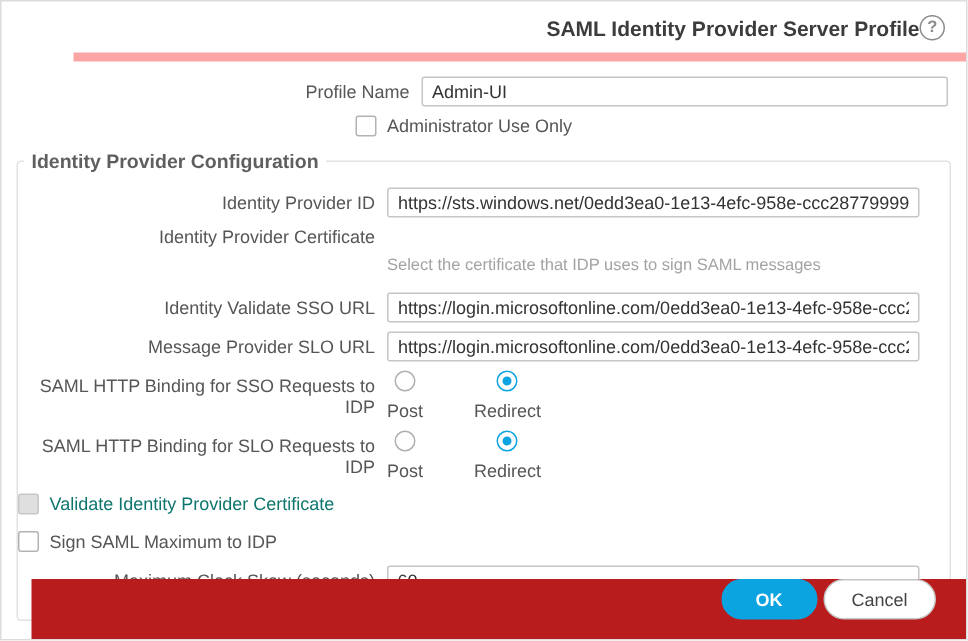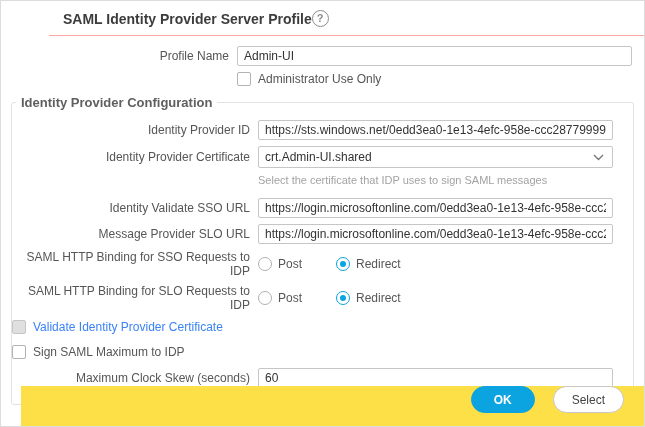--- a/index.html
+++ b/index.html
@@ -3,63 +3,63 @@
 <meta charset="utf-8">
 <style>
   * { box-sizing: border-box; }
   html,body { margin:0; padding:0; background:#f0f0f0; }
   body { font-family:"Liberation Sans", sans-serif; }
   .dialog {
     position:relative; width:645px; height:427px; background:#ffffff;
     border:1px solid #dcdcdc; overflow:hidden; color:#565656; font-size:12px;
   }
   .hdr {
-    display:flex; justify-content:flex-start; align-items:center;
-    padding:9px 14px 8px 14px; border-bottom:1px solid #fca5a5;margin-left:48px;
+    display:flex; justify-content:flex-end; align-items:center;
+    padding:9px 14px 8px 14px; border-bottom:6px solid #fca5a5;margin-left:48px;
   }
   .hdr .title { font-size:14px; font-weight:bold; color:#3c3c3c; }
   .help {
     width:17px; height:17px; border-radius:50%; border:1.5px solid #8c8c8c;
     color:#8c8c8c; font-size:11px; font-weight:bold; line-height:14px;
     text-align:center; cursor:pointer; user-select:none;
   }
   .row { display:flex; align-items:center; margin:6px 12px 6px 0; }
   .row .lbl { width:236px; flex:0 0 236px; text-align:right; padding-right:8px; color:#565656; line-height:14px; }
   .row .ctl { flex:1; min-width:0; }
   .txt {
     width:100%; height:20px; border:1px solid #c6c6c6; border-radius:2px;
     padding:2px 6px; font:12px "Liberation Sans", sans-serif; color:#333; background:#fff; outline:none;
   }
   .indent-outer { margin-left:236px; }
   .checkbox { display:inline-flex; align-items:center; gap:7px; cursor:pointer; color:#565656; }
   .checkbox .box {
     width:14px; height:14px; flex:0 0 14px; border:1px solid #b3b3b3; border-radius:2px; background:#fff;
   }
   .checkbox.disabled .box { background:#dfdfdf; border-color:#c6c6c6; }
-  .checkbox.disabled { color:#3b82f6; cursor:default; }
+  .checkbox.disabled { color:#0f766e; cursor:default; }
   fieldset.group {
     margin:2px 10px 0 10px; border:1px solid #e2e2e2; border-radius:3px;
     padding:4px 8px 10px 0;
   }
   fieldset.group legend { font-size:13px; font-weight:bold; color:#5f5f5f; padding:0 5px; margin-left:4px; }
   fieldset.group .row .lbl { width:246px; flex:0 0 246px; }
   .helper { margin:2px 8px 12px 246px; font-size:11px; color:#a3a3a3; }
   .indent-inner { margin-left:246px; }
   .select {
     display:flex; align-items:center; justify-content:space-between;
     height:22px; border:1px solid #c6c6c6; border-radius:2px; background:#fff;
     padding:2px 8px 2px 6px; color:#333; cursor:pointer;
   }
   .radios { display:flex; align-items:center; }
-  .radio { display:inline-flex; align-items:center; gap:6px; margin-right:34px; cursor:pointer; color:#565656; }
+  .radio { display:inline-flex; align-items:center; gap:6px; margin-right:34px; cursor:pointer; color:#565656;flex-direction:column; }
   .rb { width:14px; height:14px; flex:0 0 14px; border-radius:50%; border:1px solid #b0b0b0; background:#fff; position:relative; }
   .radio.checked .rb { border-color:var(--accent,#0ba4e0); }
   .radio.checked .rb::after { content:""; position:absolute; left:3px; top:3px; right:3px; bottom:3px; border-radius:50%; background:var(--accent,#0ba4e0); }
-  .row.gap-top { margin-top:10px; }
-  .ftr { position:absolute; left:0; right:0; bottom:0; padding:0 20px 13px 0; display:flex; justify-content:flex-end; gap:18px; background:#fde047;margin-left:20px; }
+  .row.gap-top { margin-top:10px;padding-left:44px; }
+  .ftr { position:absolute; left:0; right:0; bottom:0; padding:0 20px 13px 0; display:flex; justify-content:flex-end; gap:4px; background:#b91c1c;margin-left:20px; }
   .btn { height:27px; border-radius:14px; font:12px "Liberation Sans", sans-serif; cursor:pointer; }
   .btn-ok { background:var(--accent,#0ba4e0); border:1px solid var(--accent,#0ba4e0); color:#fff; padding:0 22px; font-weight:bold; }
   .btn-cancel { background:#fff; border:1px solid #c6c6c6; color:#444; padding:0 18px; }
   .chk-stack { margin:8px 8px 6px 0; }
 </style>
 </head>
 <body>
 
 <div class="dialog">
 
@@ -89,30 +89,20 @@
 
     <div class="row">
       <div class="lbl">Identity Provider ID</div>
       <div class="ctl">
         <input class="txt" type="text" value="https://sts.windows.net/0edd3ea0-1e13-4efc-958e-ccc287799995/" style="">
       </div>
     </div>
 
     <div class="row">
       <div class="lbl">Identity Provider Certificate</div>
-      <div class="ctl">
-        <div class="select">
-          <span>crt.Admin-UI.shared</span>
-          <span>
-            <svg width="11" height="7" viewBox="0 0 11 7">
-                <path d="M1 1 L5.5 5.5 L10 1" stroke="#777" stroke-width="1.4" fill="none"></path>
-              </svg>
-          </span>
-        </div>
-      </div>
     </div>
     <div class="helper">Select the certificate that IDP uses to sign SAML messages</div>
 
     <div class="row">
       <div class="lbl">Identity Validate SSO URL</div>
       <div class="ctl">
         <input class="txt" type="text" value="https://login.microsoftonline.com/0edd3ea0-1e13-4efc-958e-ccc287799995/" style="">
       </div>
     </div>
 
@@ -169,16 +159,16 @@
       <div class="lbl">Maximum Clock Skew (seconds)</div>
       <div class="ctl">
         <input class="txt" type="text" value="60" style="">
       </div>
     </div>
 
   </fieldset>
 
   <div class="ftr">
     <button class="btn btn-ok">OK</button>
-    <button class="btn btn-cancel">Select</button>
+    <button class="btn btn-cancel">Cancel</button>
   </div>
 
 </div>
 
 </body></html>

